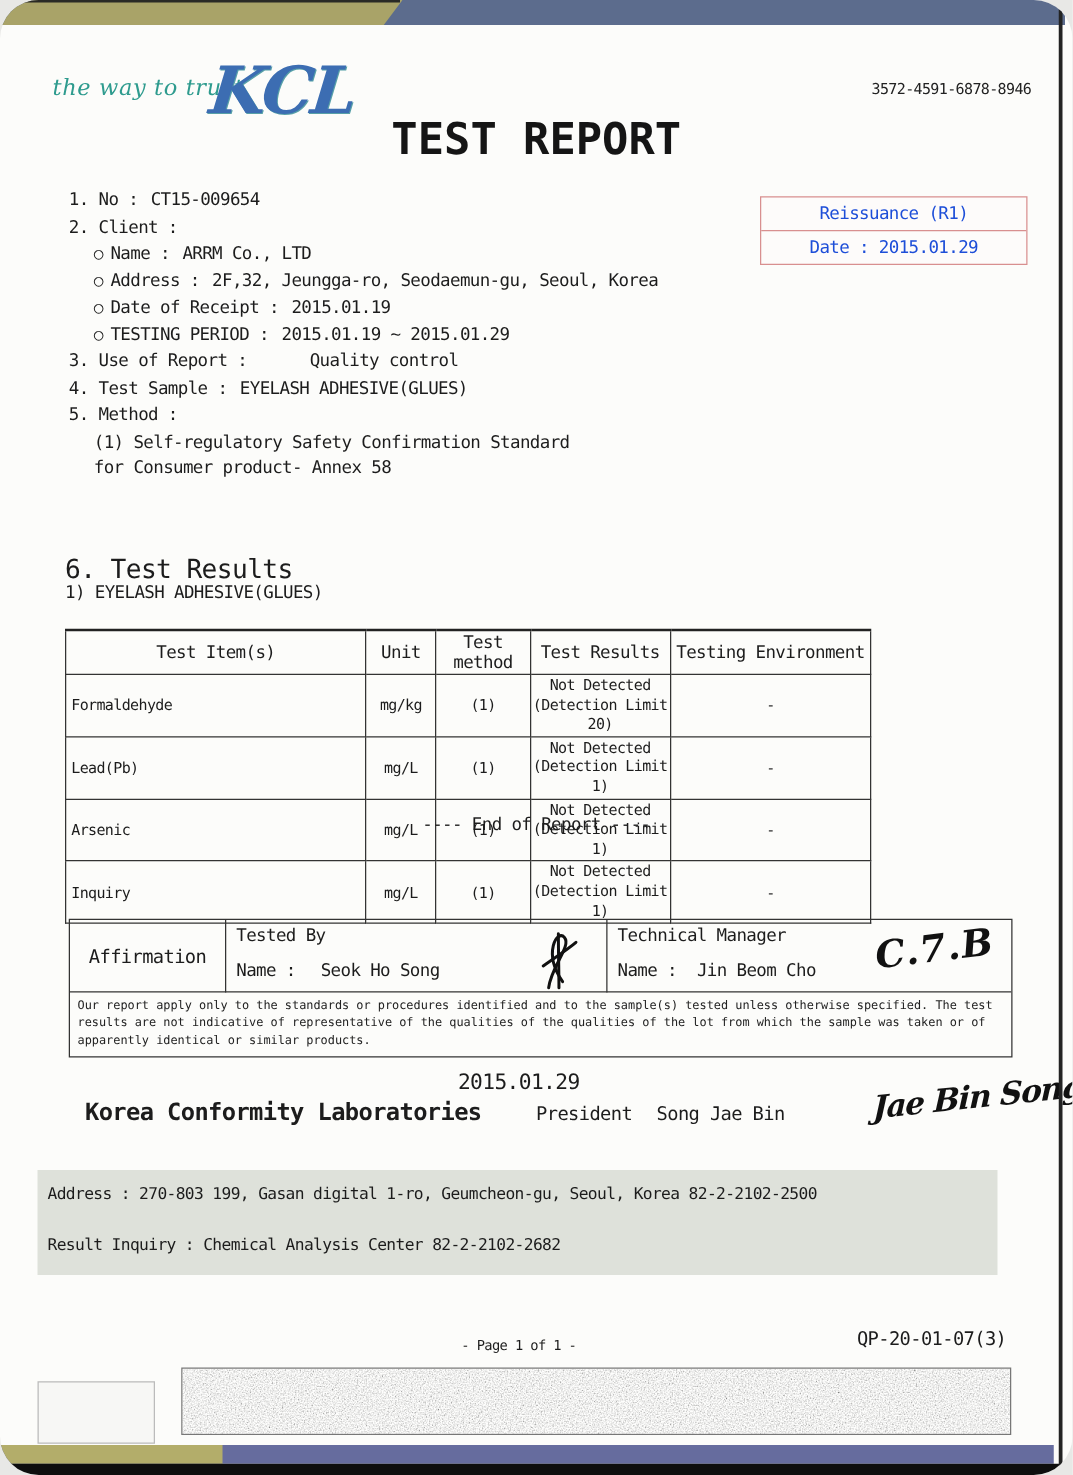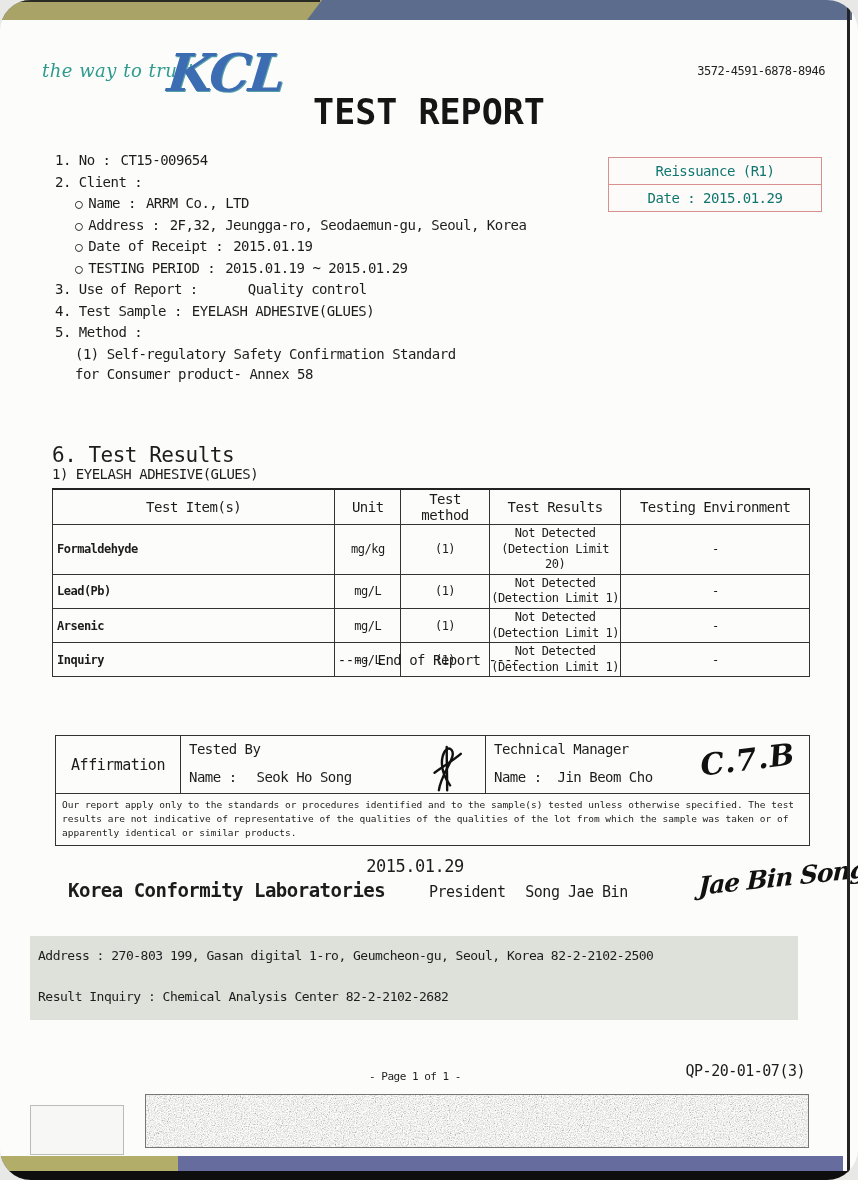--- a/index.html
+++ b/index.html
@@ -24,38 +24,38 @@
     font-style:italic;font-size:18px;color:#2e9b8e;letter-spacing:.5px;}
   .brand{position:absolute;left:126px;top:-6px;font-family:"DejaVu Serif","Liberation Serif",serif;
     font-style:italic;font-weight:bold;font-size:52px;color:#3c6db2;transform:skewX(-6deg);
     letter-spacing:-2px;text-shadow:1px 1px 0 #57a0a8;}
   .serial{position:absolute;right:33px;top:64px;font-size:12px;letter-spacing:-.5px;color:#222;}
   
   .title{position:absolute;left:0;top:92px;width:858px;text-align:center;margin:0;
     font-size:35px;font-weight:bold;letter-spacing:0;color:#151515;}
   
   .reissuance{position:absolute;left:608px;top:157px;width:212px;border:1px solid #d88f8f;background:#fdfbfa;}
-  .reissuance .row{height:26px;line-height:26px;text-align:center;font-size:14px;letter-spacing:-.5px;color:#0f766e;}
+  .reissuance .row{height:26px;line-height:26px;text-align:center;font-size:14px;letter-spacing:-.5px;color:#1d4ed8;}
   .reissuance .row:first-child{border-bottom:1px solid #d88f8f;}
   
   .info{position:absolute;left:55px;top:150px;width:545px;font-size:14px;letter-spacing:-.5px;}
   .info .line{height:21.5px;line-height:21.5px;white-space:nowrap;}
   .info .line .lab{margin-right:10px;}
   .info .sub{padding-left:20px;}
   .info .bullet{margin-right:6px;font-size:13px;}
   .info .method-line{padding-left:20px;height:20.5px;line-height:20.5px;}
   
   .results{position:absolute;left:52px;top:443px;width:770px;}
   .sec-title{font-size:21px;letter-spacing:-.5px;height:23px;}
   .sec-sub{font-size:14px;letter-spacing:-.5px;height:20px;}
-  table.res{border-collapse:collapse;width:758px;margin-top:2px;}
+  table.res{border-collapse:collapse;width:645px;margin-top:17px;}
   table.res th,table.res td{border:1px solid #333;}
   table.res th{border-top:2px solid #222;font-weight:normal;font-size:14px;height:21px;letter-spacing:-.5px;}
   table.res td{height:30px;font-size:12px;letter-spacing:-.5px;}
-  td.item{text-align:left;padding-left:4px;font-weight:bold;}
+  td.item{text-align:left;padding-left:4px;}
   td.c{text-align:center;}
   .res-2line{font-size:11px;line-height:1.3;text-align:center;}
   .col-item{width:37.3%;}.col-unit{width:8.7%;}.col-method{width:11.7%;}
   .col-result{width:17.4%;}.col-env{width:24.9%;}
   .endnote{position:absolute;left:0;top:652px;width:858px;text-align:center;font-size:14px;letter-spacing:-.5px;}
   
   .affirm{position:absolute;left:55px;top:735px;width:753px;border:1px solid #333;}
   .affirm-top{display:grid;grid-template-columns:125px 305px 1fr;height:57px;}
   .affirm-cell{border-right:1px solid #333;position:relative;}
   .affirm-cell:last-child{border-right:none;}

